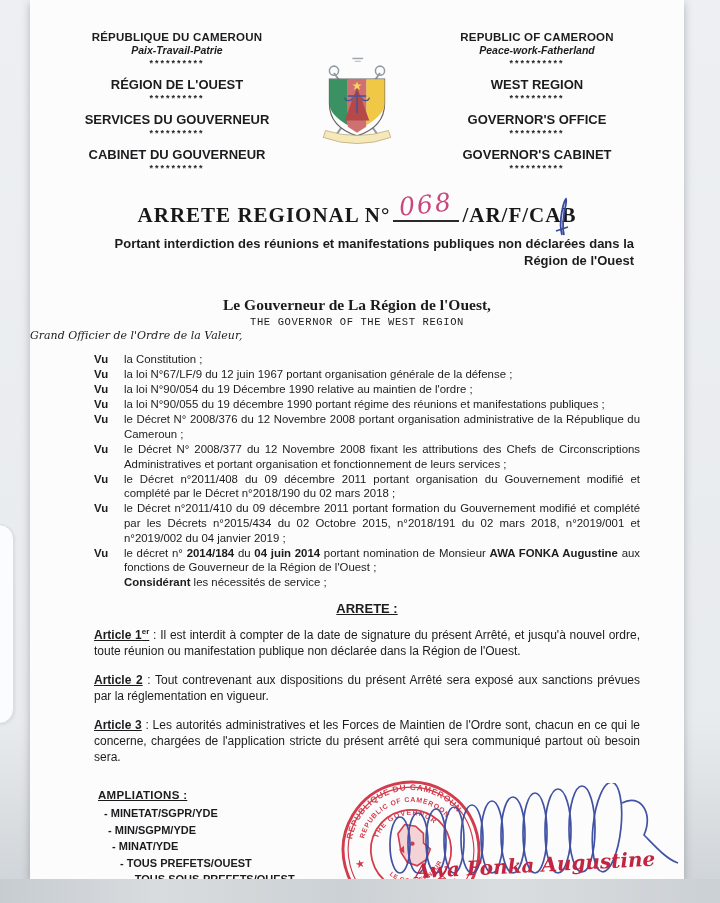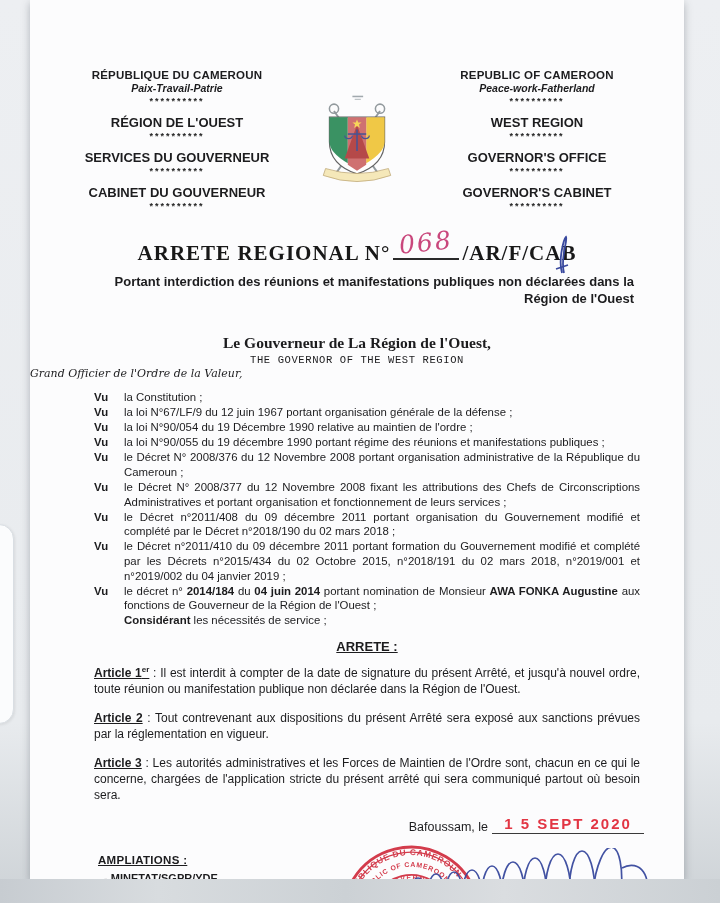--- a/index.html
+++ b/index.html
@@ -17,21 +17,21 @@
   body{font-family:"Liberation Sans",sans-serif;color:var(--ink);background:var(--photo-bg);}
   .photo{position:relative;width:720px;height:903px;background:linear-gradient(180deg,#edeff2 0%,#e8ebee 80%,#cdd2d6 100%);}
   .bottom-band{position:absolute;left:0;bottom:0;width:720px;height:24px;
     background:linear-gradient(90deg,#c7ccd1 0%,#d8dcdf 22%,#ccd1d5 48%,#dadde0 70%,#cbd0d4 100%);}
   .paper{position:absolute;left:30px;top:0;width:654px;height:880px;background:var(--paper);
     box-shadow:0 3px 8px rgba(60,70,80,.35);}
   .edge-artifact{position:absolute;left:-16px;top:524px;width:30px;height:200px;border-radius:15px;
     background:#fbfcfd;border:1px solid #d9dee3;box-shadow:1px 1px 3px rgba(0,0,0,.08);}
 
   
-  .hdr{display:flex;align-items:flex-start;padding:30px 26px 0 26px;margin-top:38px;}
+  .hdr{display:flex;align-items:flex-start;padding:30px 26px 0 26px;}
   .hdr-col{flex:1;text-align:center;line-height:1.25;}
   .hdr-country{font-size:11.5px;font-weight:bold;letter-spacing:.2px;}
   .hdr-motto{font-size:10.5px;font-weight:bold;font-style:italic;}
   .stars{font-size:9px;font-weight:bold;letter-spacing:2px;line-height:1;margin:1px 0 9px 0;color:#222;}
   .hdr-line{font-size:13px;font-weight:bold;margin-top:2px;}
   .hdr-emblem{width:118px;flex:0 0 118px;display:flex;justify-content:center;padding-top:24px;}
 
   
   .title{Text-align:center;text-align:center;margin-top:16px;font-family:"Liberation Serif",serif;
     font-weight:bold;font-size:21px;letter-spacing:1px;color:#181818;}
@@ -170,24 +170,20 @@
         <span class="alabel"><span>Article 1</span><sup>er</sup></span><span> : Il est interdit à compter de la date de signature du présent Arrêté, et jusqu'à nouvel ordre, toute réunion ou manifestation publique non déclarée dans la Région de l'Ouest.</span>
       </div>
       <div class="article">
         <span class="alabel"><span>Article 2</span><sup></sup></span><span> : Tout contrevenant aux dispositions du présent Arrêté sera exposé aux sanctions prévues par la réglementation en vigueur.</span>
       </div>
       <div class="article">
         <span class="alabel"><span>Article 3</span><sup></sup></span><span> : Les autorités administratives et les Forces de Maintien de l'Ordre sont, chacun en ce qui le concerne, chargées de l'application stricte du présent arrêté qui sera communiqué partout où besoin sera.</span>
       </div>
     </div>
 
-    <div class="dateline">
-      <span>Bafoussam, le</span>
-      <span class="date-slot"><span class="date-stamp">1 5 SEPT 2020</span></span>
-    </div>
 
     <div class="sig-zone">
 
       <div class="amp">
         <div class="amp-title">AMPLIATIONS :</div>
         <div class="amp-item" style="padding-left:6px">- MINETAT/SGPR/YDE</div>
         <div class="amp-item" style="padding-left:10px">- MIN/SGPM/YDE</div>
         <div class="amp-item" style="padding-left:14px">- MINAT/YDE</div>
         <div class="amp-item" style="padding-left:22px">- TOUS PREFETS/OUEST</div>
         <div class="amp-item" style="padding-left:30px">- TOUS SOUS-PREFETS/OUEST</div>

